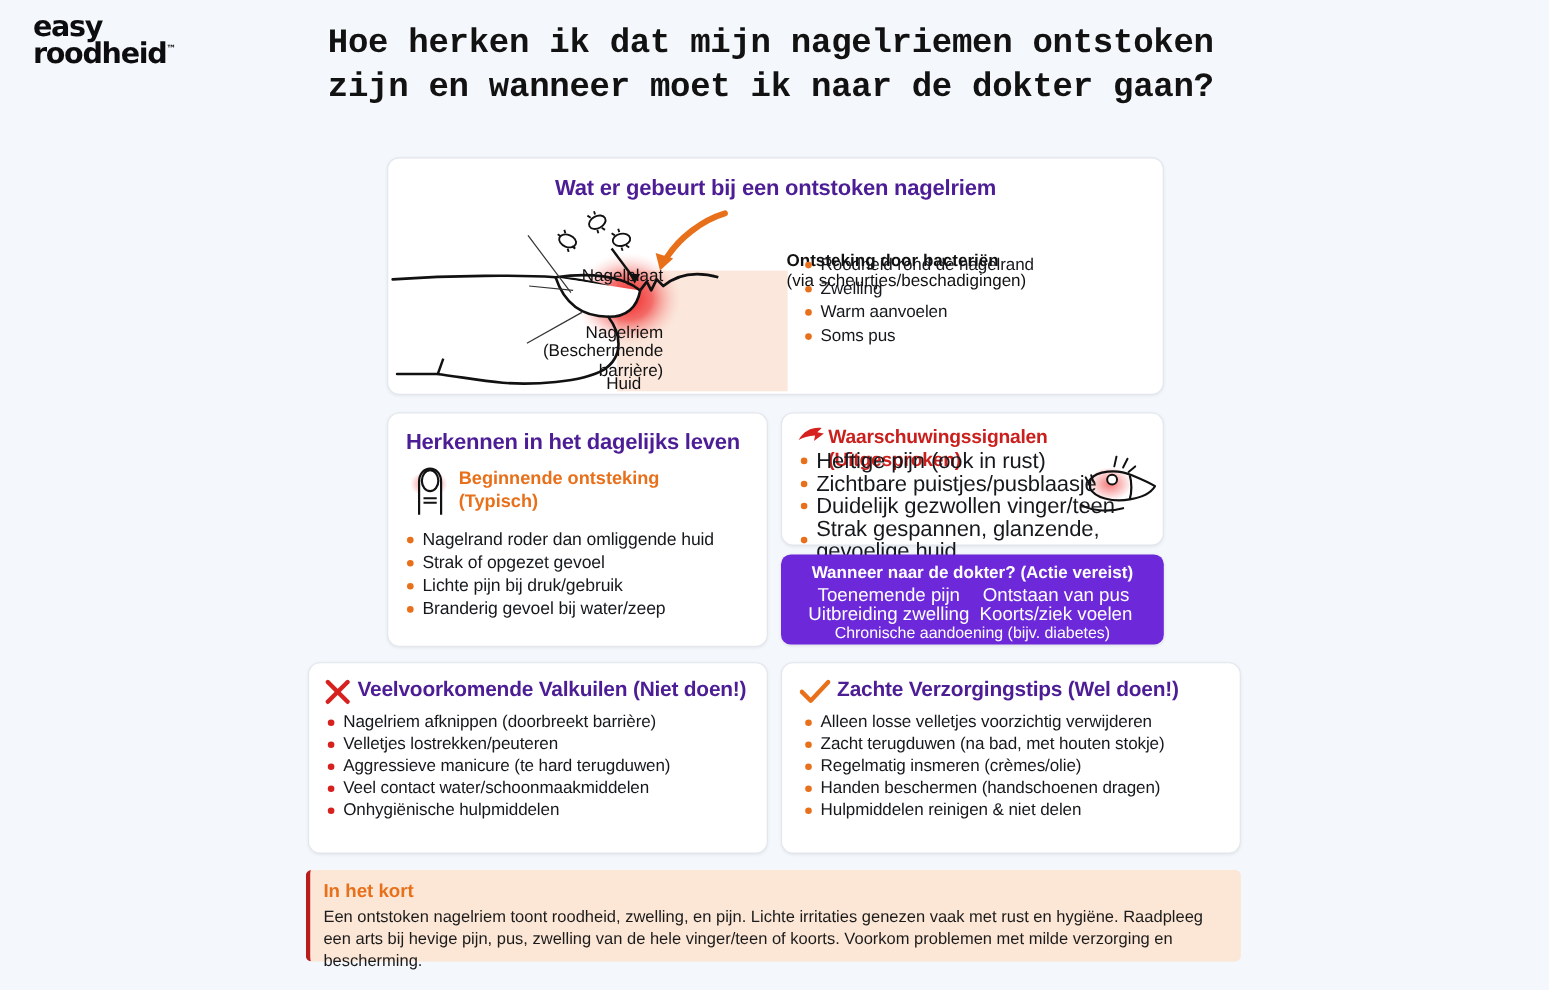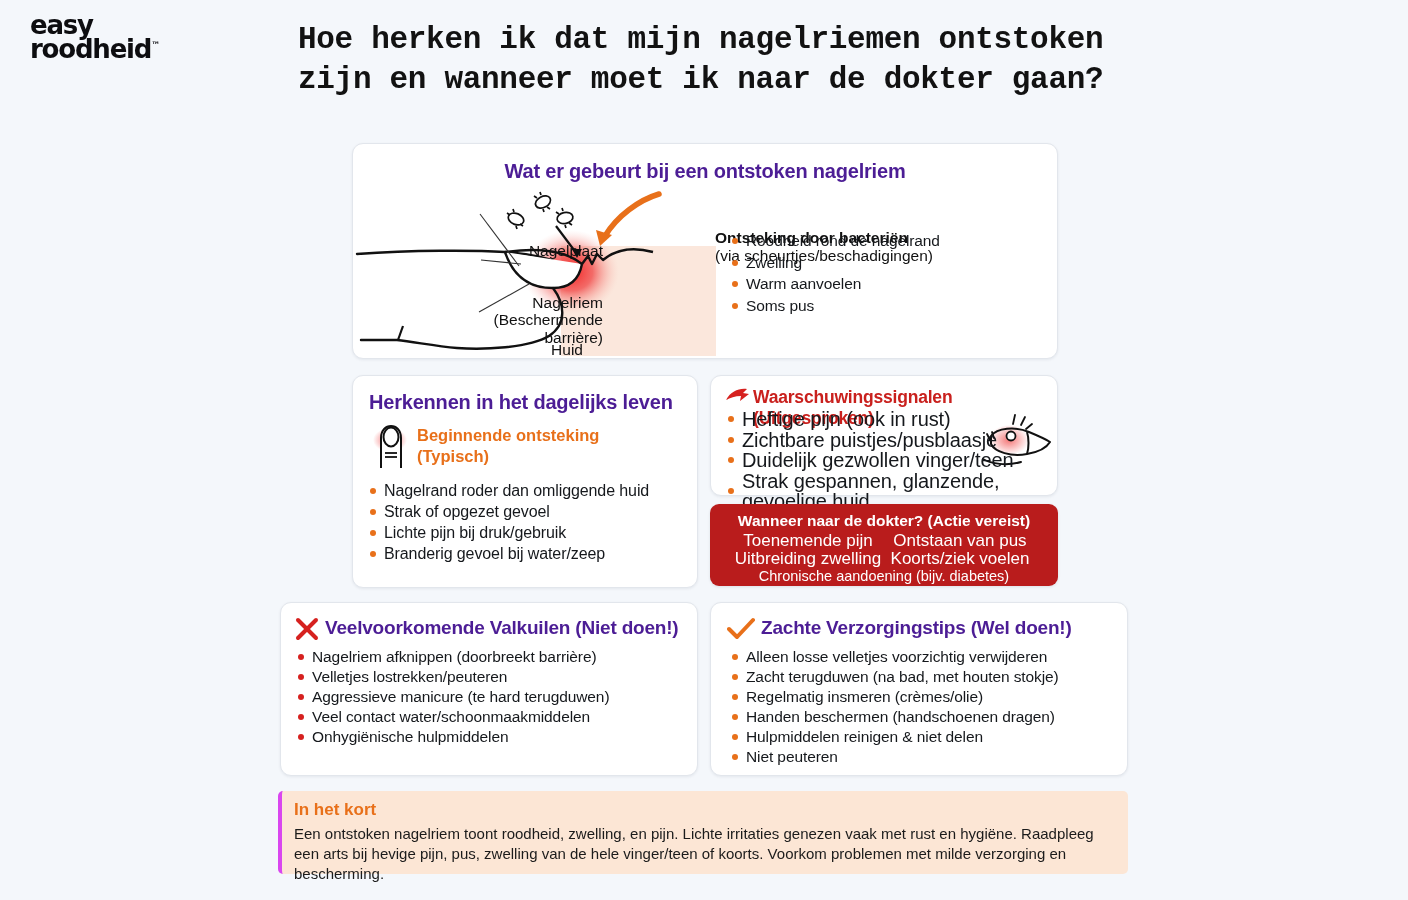--- a/index.html
+++ b/index.html
@@ -106,21 +106,21 @@
     font-size: 17.5px; color: #c9201d;
   }
   #warn-flag { position: absolute; left: 14px; top: 11px; width: 26px; height: 18px; }
   #warn-list { position: absolute; left: 14px; top: 33px; width: 330px; --bul:#e8701a; }
   #warn-list li { font-size: 20px; line-height: 20.5px; }
   #warn-swollen { position: absolute; right: 4px; top: 38px; width: 72px; height: 58px; }
 
   
   #card-doctor {
     left: 710px; top: 504px; width: 348px; height: 82px;
-    background: #b91c1c; border: none; border-radius: 9px;
+    background: #6d28d9; border: none; border-radius: 9px;
     box-shadow: 0 1px 3px rgba(20,30,50,.10);
   }
   #doc-title {
     position: absolute; left: 0; right: 0; top: 8px; text-align: center;
     font-family: "Liberation Sans Narrow","Liberation Sans", sans-serif;
     font-weight: 700; font-size: 15.5px; color: #fff;
   }
   .doc-grid {
     position: absolute; left: 22px; right: 22px; top: 28px;
     display: grid; grid-template-columns: 1fr 1fr;
@@ -143,21 +143,21 @@
   
   #card-care { left: 710px; top: 602px; width: 418px; height: 174px; }
   #care-title { position: absolute; left: 50px; top: 14px; font-size: 19px; }
   #care-check { position: absolute; left: 16px; top: 14px; width: 28px; height: 24px; }
   #care-list { position: absolute; left: 18px; top: 44px; width: 398px; --bul:#e8701a; }
   #care-list li { font-size: 15.5px; line-height: 20px; }
 
   
   #card-summary {
     position: absolute; left: 278px; top: 791px; width: 850px; height: 83px;
-    background: #fce6d5; border: none; border-left: 4px solid #d946ef;
+    background: #fce6d5; border: none; border-left: 4px solid #b91c1c;
     border-radius: 5px;
   }
   #sum-title {
     position: absolute; left: 12px; top: 9px;
     font-family: "Liberation Sans Narrow","Liberation Sans", sans-serif;
     font-weight: 700; font-size: 17px; color: #e8701a;
   }
   #sum-body {
     position: absolute; left: 12px; right: 10px; top: 33px;
     font-family: "Liberation Sans Narrow","Liberation Sans", sans-serif;
@@ -351,21 +351,20 @@
         <path d="M2 12 L10 20 L26 3" fill="none" stroke="#e8701a" stroke-width="4" stroke-linecap="round" stroke-linejoin="round"></path>
       </svg>
     </div>
     <div class="card-title" id="care-title">Zachte Verzorgingstips (Wel doen!)</div>
     <ul class="blist" id="care-list">
       <li>Alleen losse velletjes voorzichtig verwijderen</li>
       <li>Zacht terugduwen (na bad, met houten stokje)</li>
       <li>Regelmatig insmeren (crèmes/olie)</li>
       <li>Handen beschermen (handschoenen dragen)</li>
       <li>Hulpmiddelen reinigen &amp; niet delen</li>
-      <li>Niet peuteren</li>
     </ul>
   </div>
 
   <div id="card-summary">
     <div id="sum-title">In het kort</div>
     <div id="sum-body">Een ontstoken nagelriem toont roodheid, zwelling, en pijn. Lichte irritaties genezen vaak met rust en hygiëne. Raadpleeg een arts bij hevige pijn, pus, zwelling van de hele vinger/teen of koorts. Voorkom problemen met milde verzorging en bescherming.</div>
   </div>
 
 </div>
 

